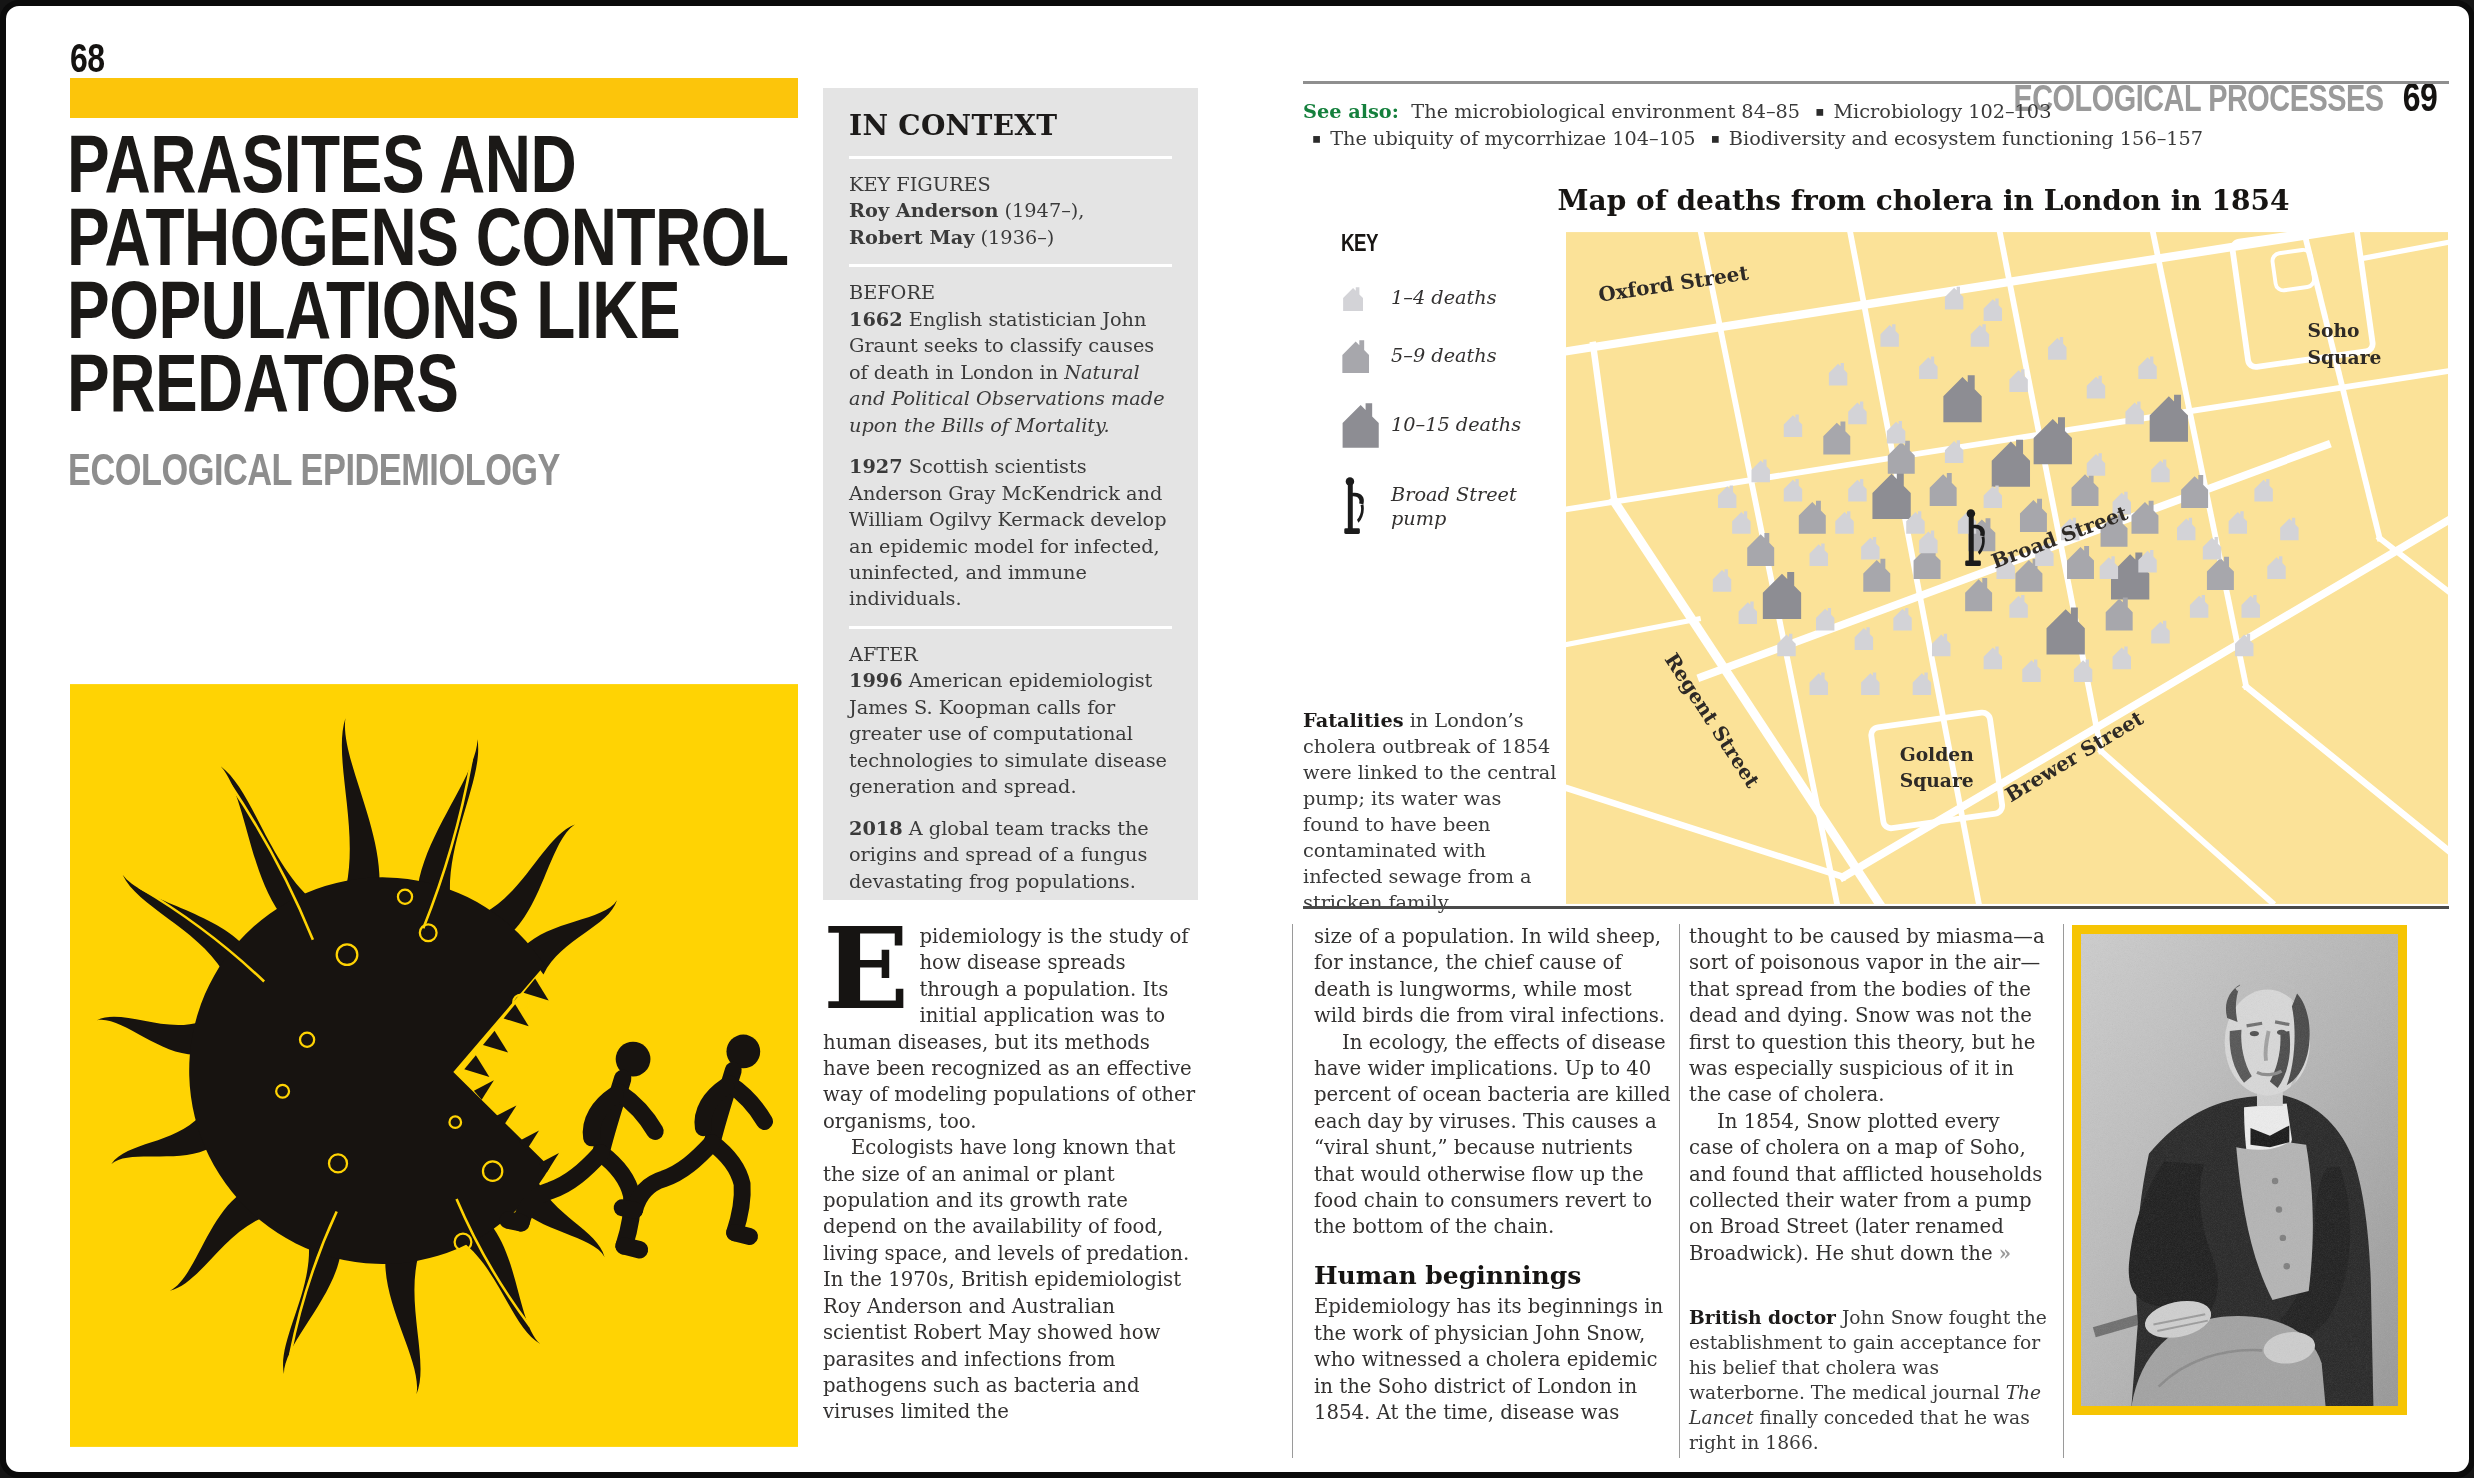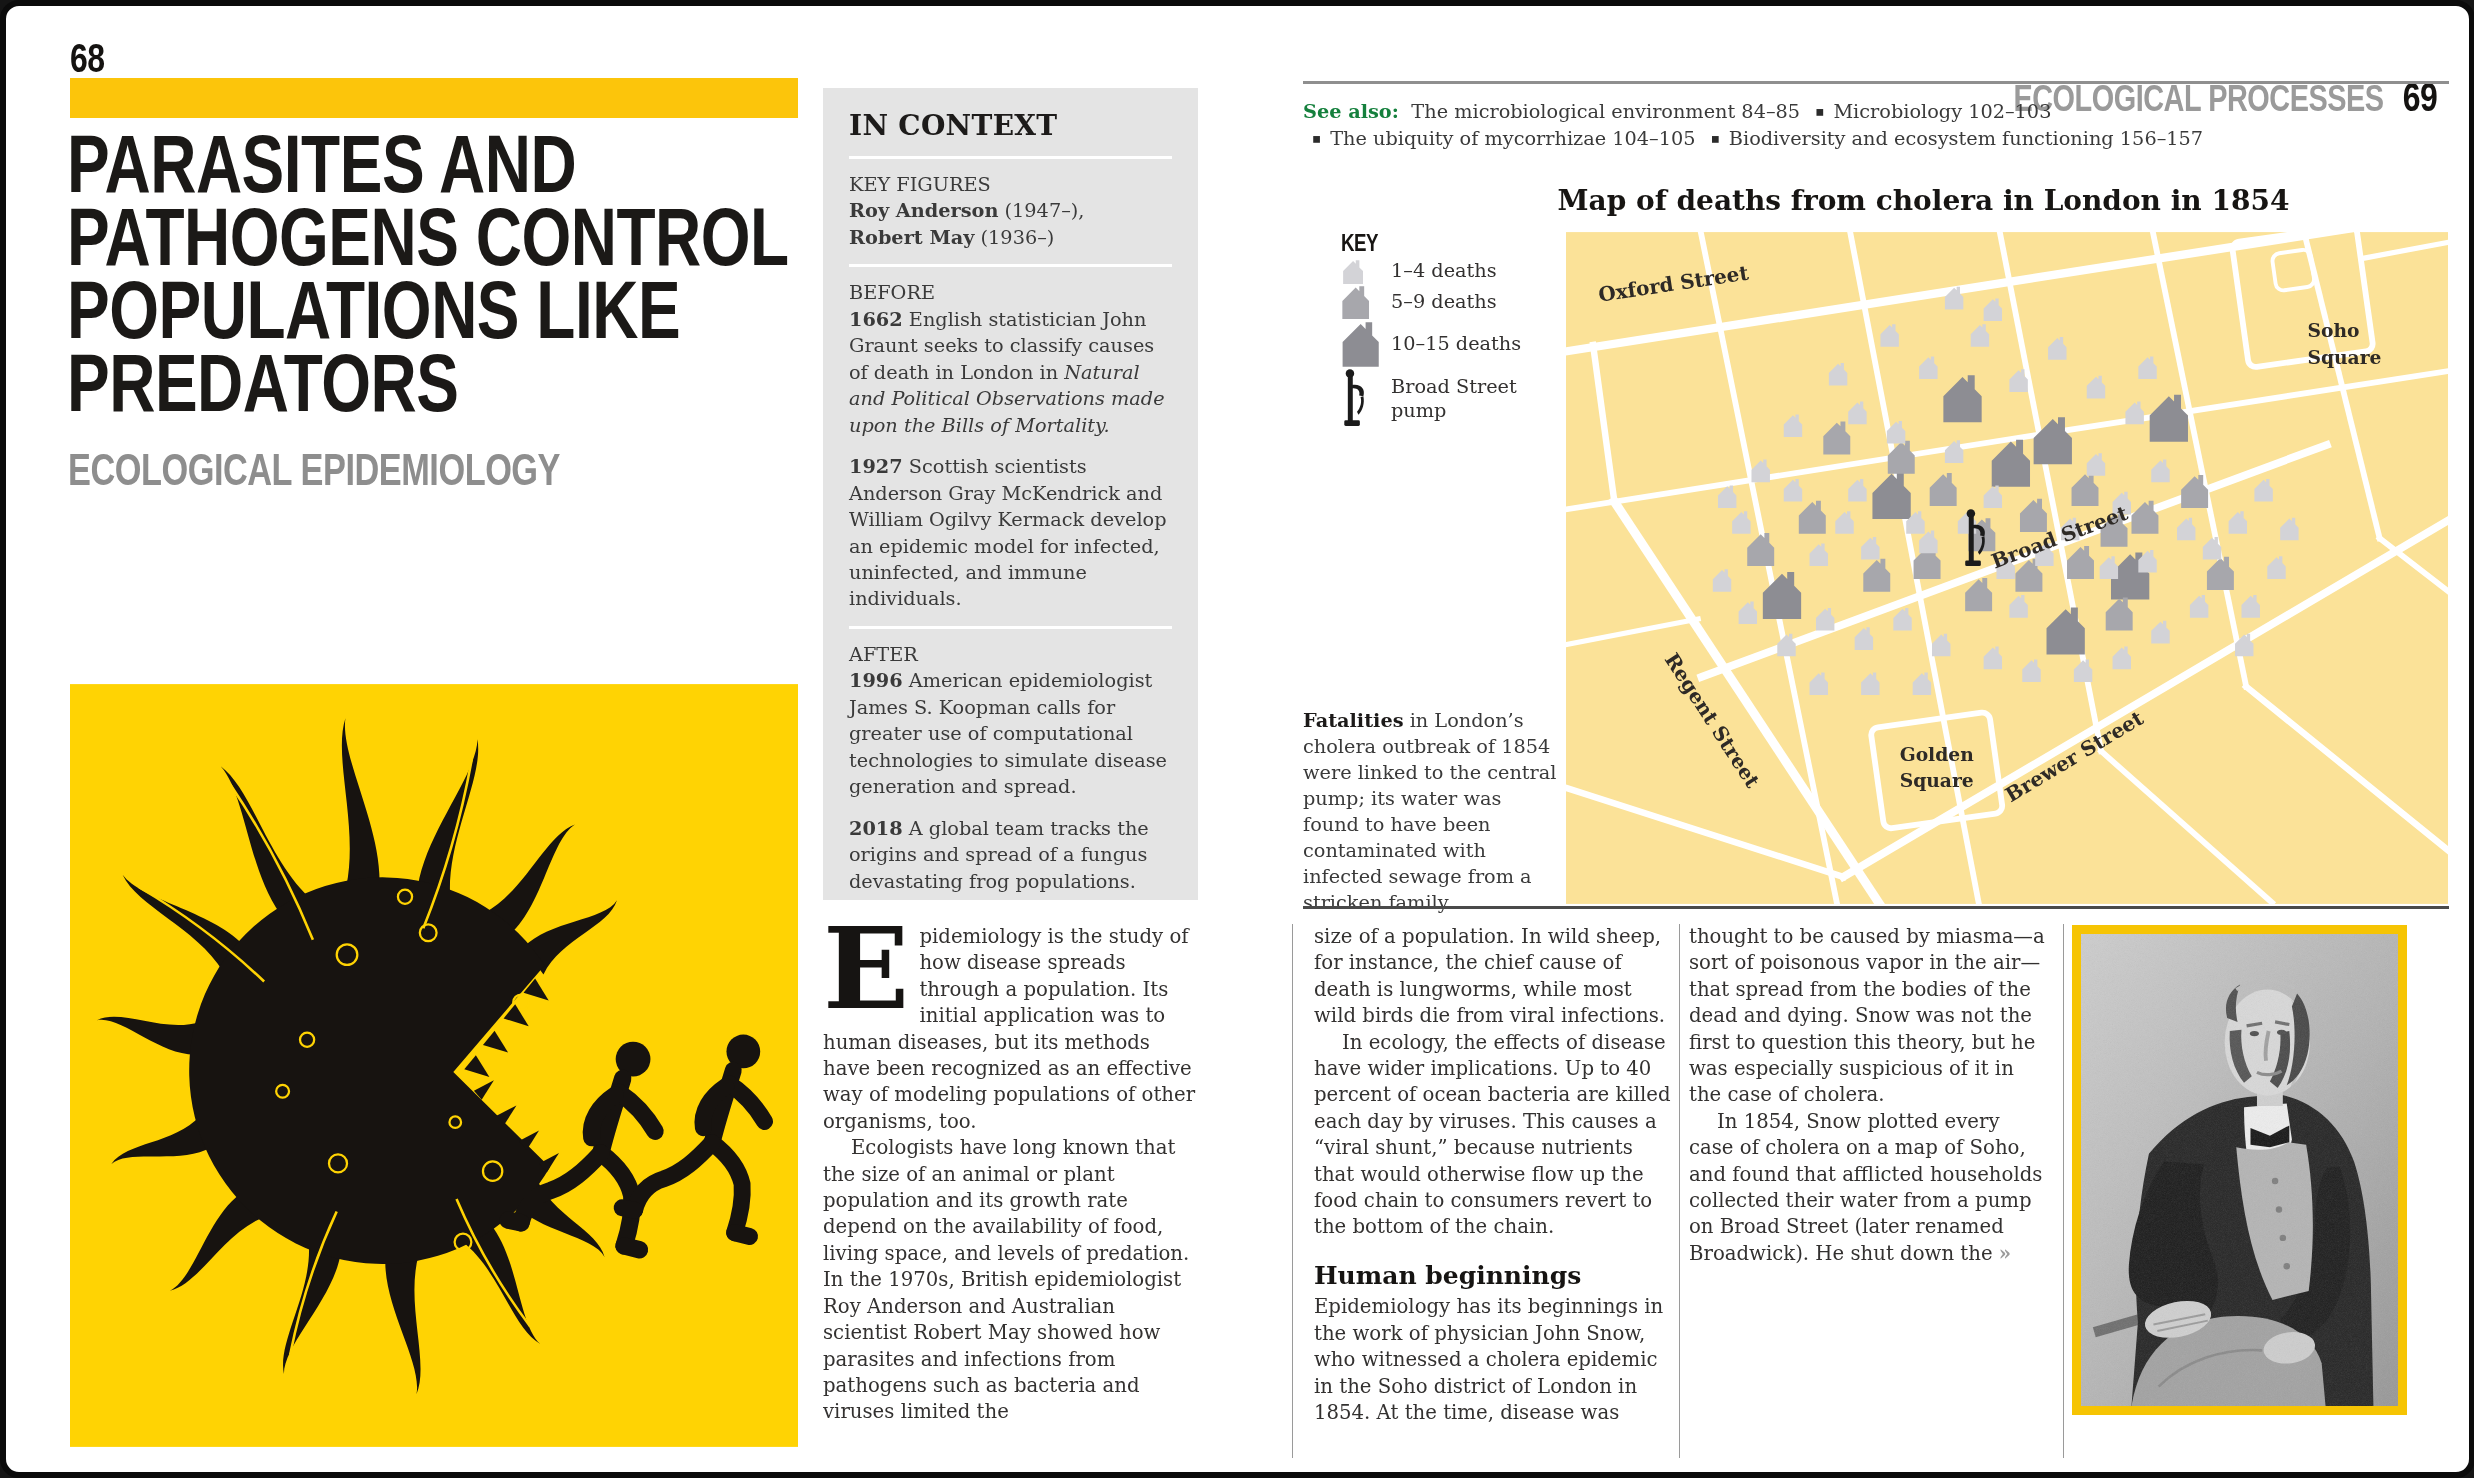--- a/index.html
+++ b/index.html
@@ -34,21 +34,21 @@
   .hdr69 .sect{font-size:37px;color:#9a9a9a;margin-right:9px;}
   .hdr69 .num{font-size:41px;color:#151311;}
   .rule-gray{left:1297px;top:75px;width:1146px;height:3.2px;background:#8f8f8f;}
   .seealso{left:1297px;top:92px;width:1012px;font-size:19.3px;line-height:26.4px;color:#3a3a3a;}
   .seealso .lbl{font-weight:bold;color:#15803d;}
   .seealso .itm{white-space:nowrap;display:inline-block;}
   .seealso .blt{display:inline-block;font-size:13.5px;color:#2b2b2b;margin:0 9px;vertical-align:1.9px;}
   .maptitle{left:1398px;top:178px;width:1039px;text-align:center;font-size:28px;font-weight:bold;color:#171513;}
   .keyblock{left:1335px;top:223px;width:223px;}
   .keylbl{font-size:24px;height:28px;line-height:28px;color:#171513;}
-  .keyrow{display:flex;align-items:center;margin-top:1px;}
+  .keyrow{display:flex;align-items:center;margin-top:28px;font-style:italic;}
   .keyrow .ic{flex:0 0 50px;display:flex;justify-content:flex-start;}
   .keyrow .tx{font-size:19.3px;line-height:24.5px;color:#333130;}
   .mapbox{left:1560px;top:226px;width:882px;height:672px;}
   .fatal{left:1297px;top:702px;width:255px;font-size:19.3px;line-height:26px;color:#3a3a3a;}
   .fatal b,.capt b{color:#1c1a19;}
   .rule-dark{left:1297px;top:900px;width:1146px;height:2.6px;background:#4a4a4a;}
   .vrule{top:918px;height:534px;width:1.3px;background:#9a9a9a;}
   .col69a{left:1308px;top:918px;width:362px;height:535px;}
   .col69b{left:1683px;top:918px;width:360px;height:374px;}
   .subhead{font-weight:bold;font-size:25px;color:#161412;margin:22px 0 5.2px 0 !important;}
@@ -383,20 +383,23 @@
     <p class="ind">In ecology, the effects of disease have wider implications. Up to 40 percent of ocean bacteria are killed each day by viruses. This causes a “viral shunt,” because nutrients that would otherwise flow up the food chain to consumers revert to the bottom of the chain.</p>
     <p class="subhead">Human beginnings</p>
     <p>Epidemiology has its beginnings in the work of physician John Snow, who witnessed a cholera epidemic in the Soho district of London in 1854. At the time, disease was</p>
   </div>
 
   <div class="abs bodycol col69b">
     <p>thought to be caused by miasma—a sort of poisonous vapor in the air—that spread from the bodies of the dead and dying. Snow was not the first to question this theory, but he was especially suspicious of it in the case of cholera.</p>
     <p class="ind"><span>In 1854, Snow plotted every case of cholera on a map of Soho, and found that afflicted households collected their water from a pump on Broad Street (later renamed Broadwick). He shut down the </span><span class="contmark">»</span></p>
   </div>
 
+  <div class="abs capt">
+    <b>British doctor</b><span> John Snow fought the establishment to gain acceptance for his belief that cholera was waterborne. The medical journal </span><i>The Lancet</i><span> finally conceded that he was right in 1866.</span>
+  </div>
 
   <div class="abs photo">
     <svg viewBox="0 0 490 730" preserveAspectRatio="none">
       <defs>
         <linearGradient id="pg" x1="0" y1="0" x2="1" y2="1">
           <stop offset="0" stop-color="#cdcdcd"></stop>
           <stop offset="0.55" stop-color="#b3b3b3"></stop>
           <stop offset="1" stop-color="#979797"></stop>
         </linearGradient>
         <filter id="grain">

